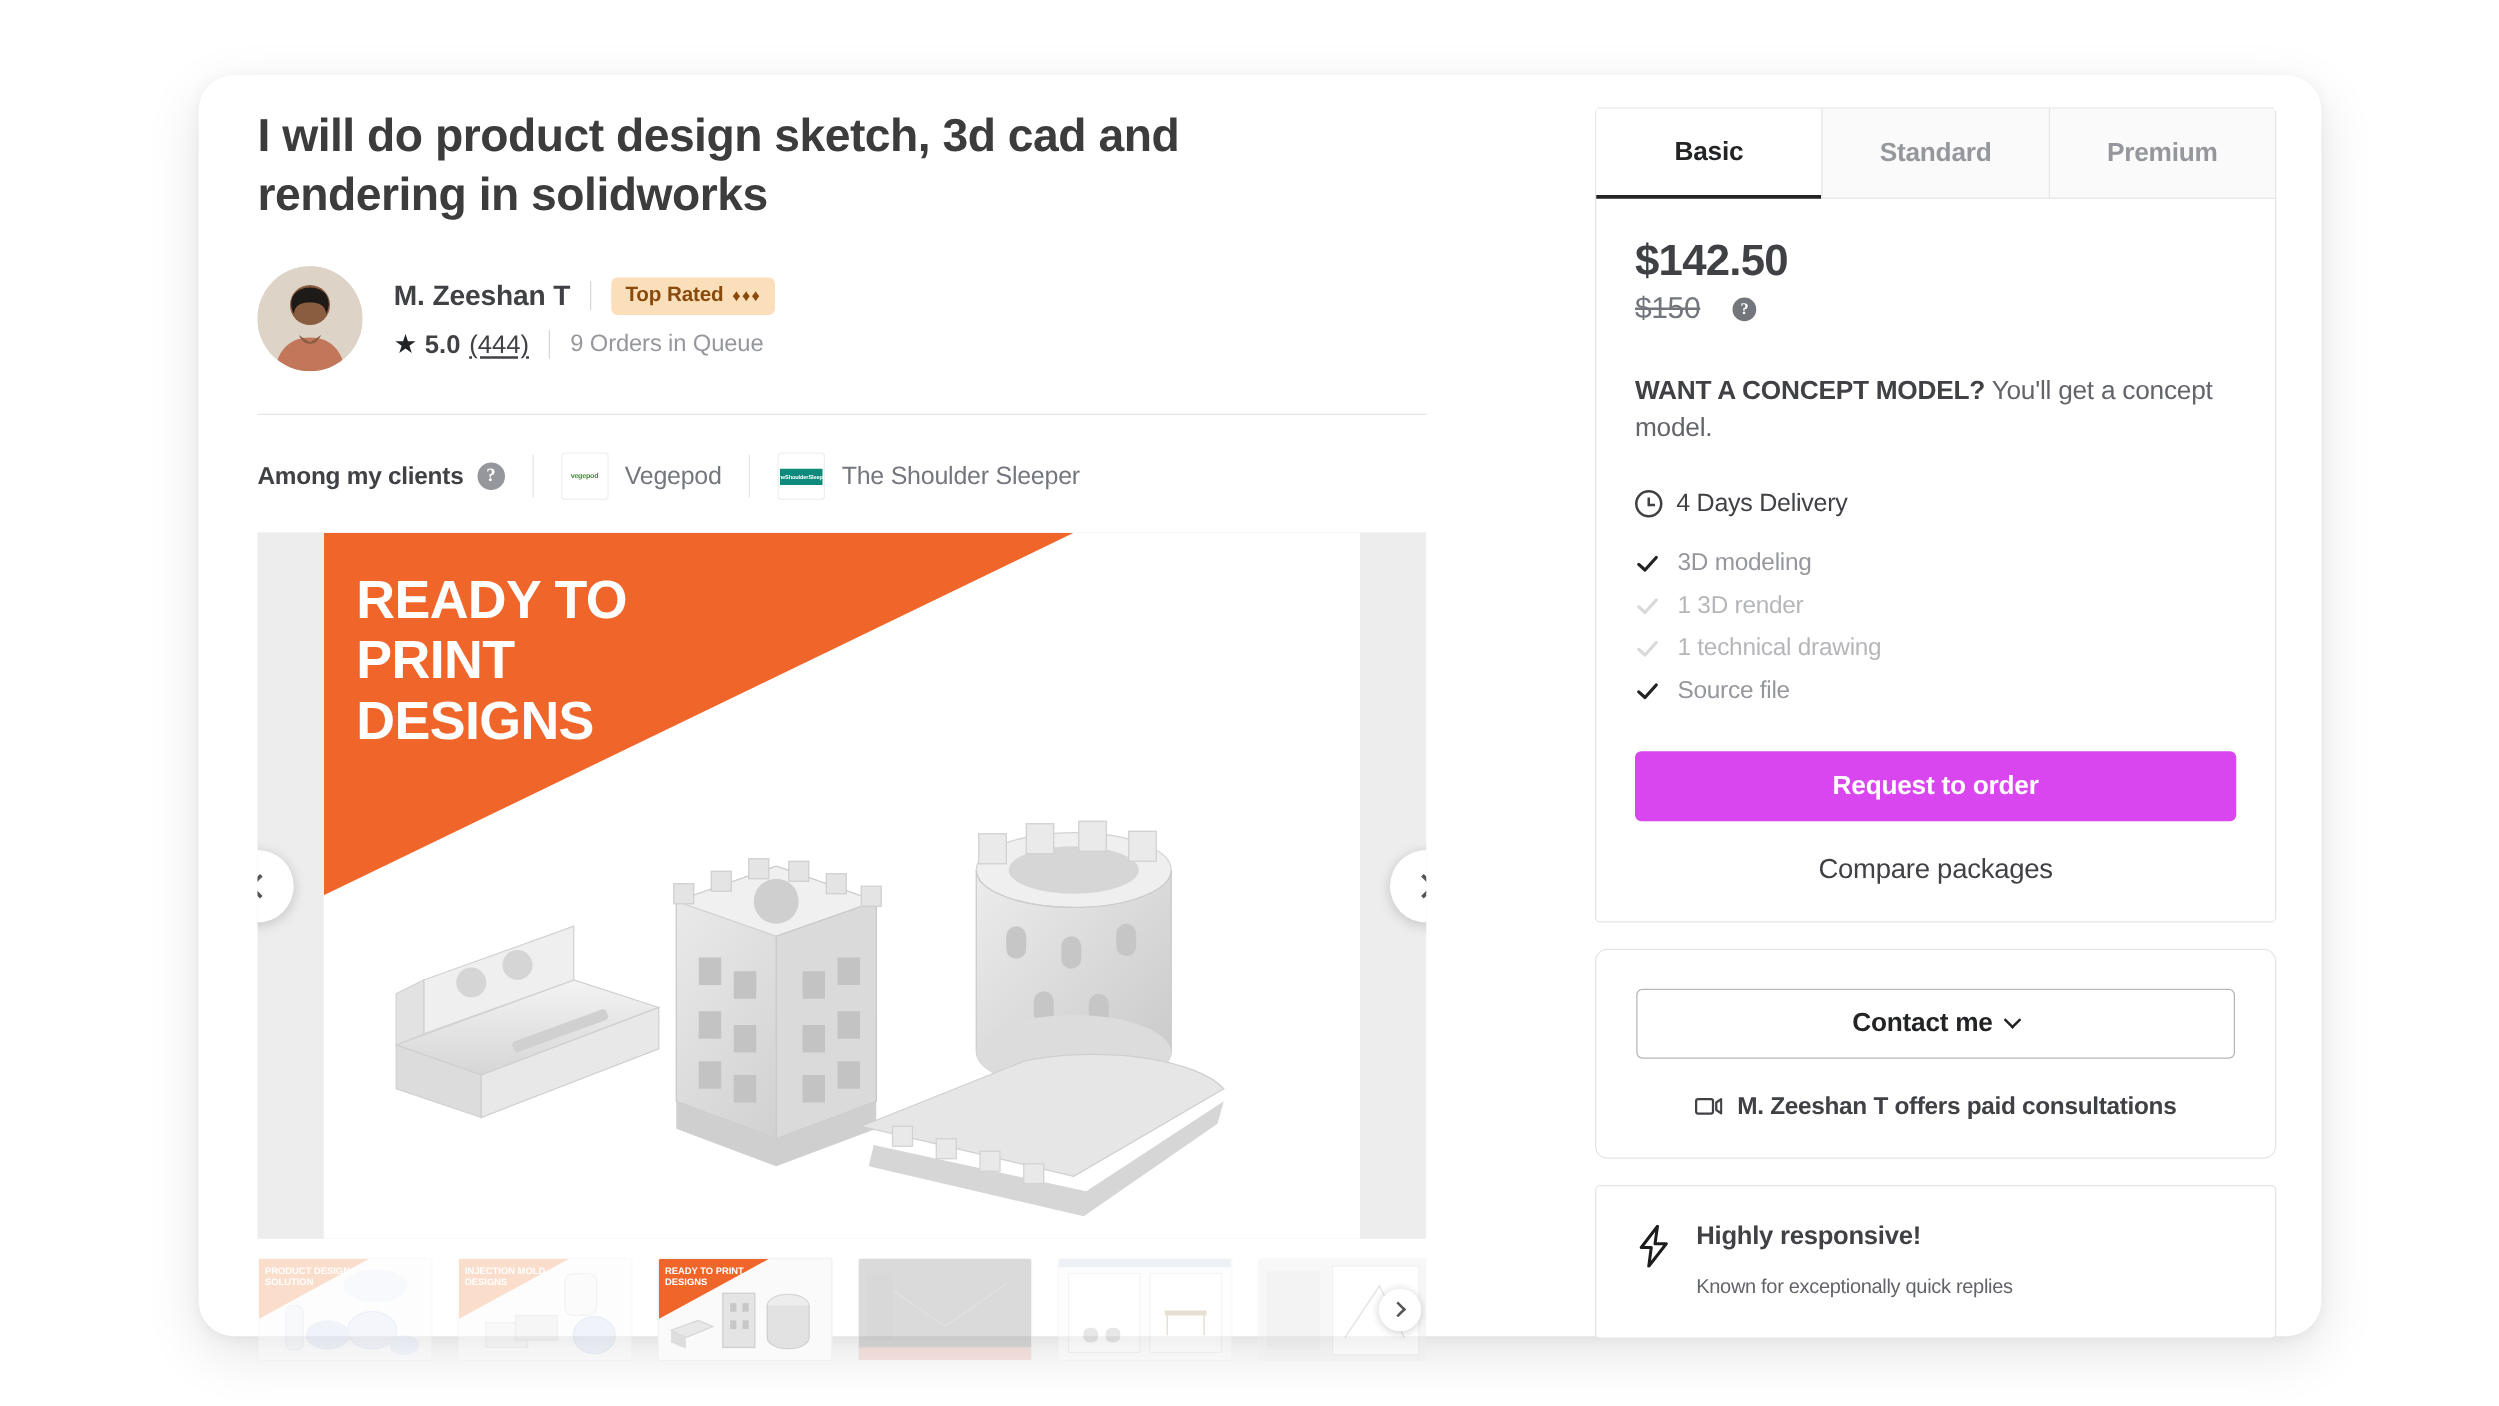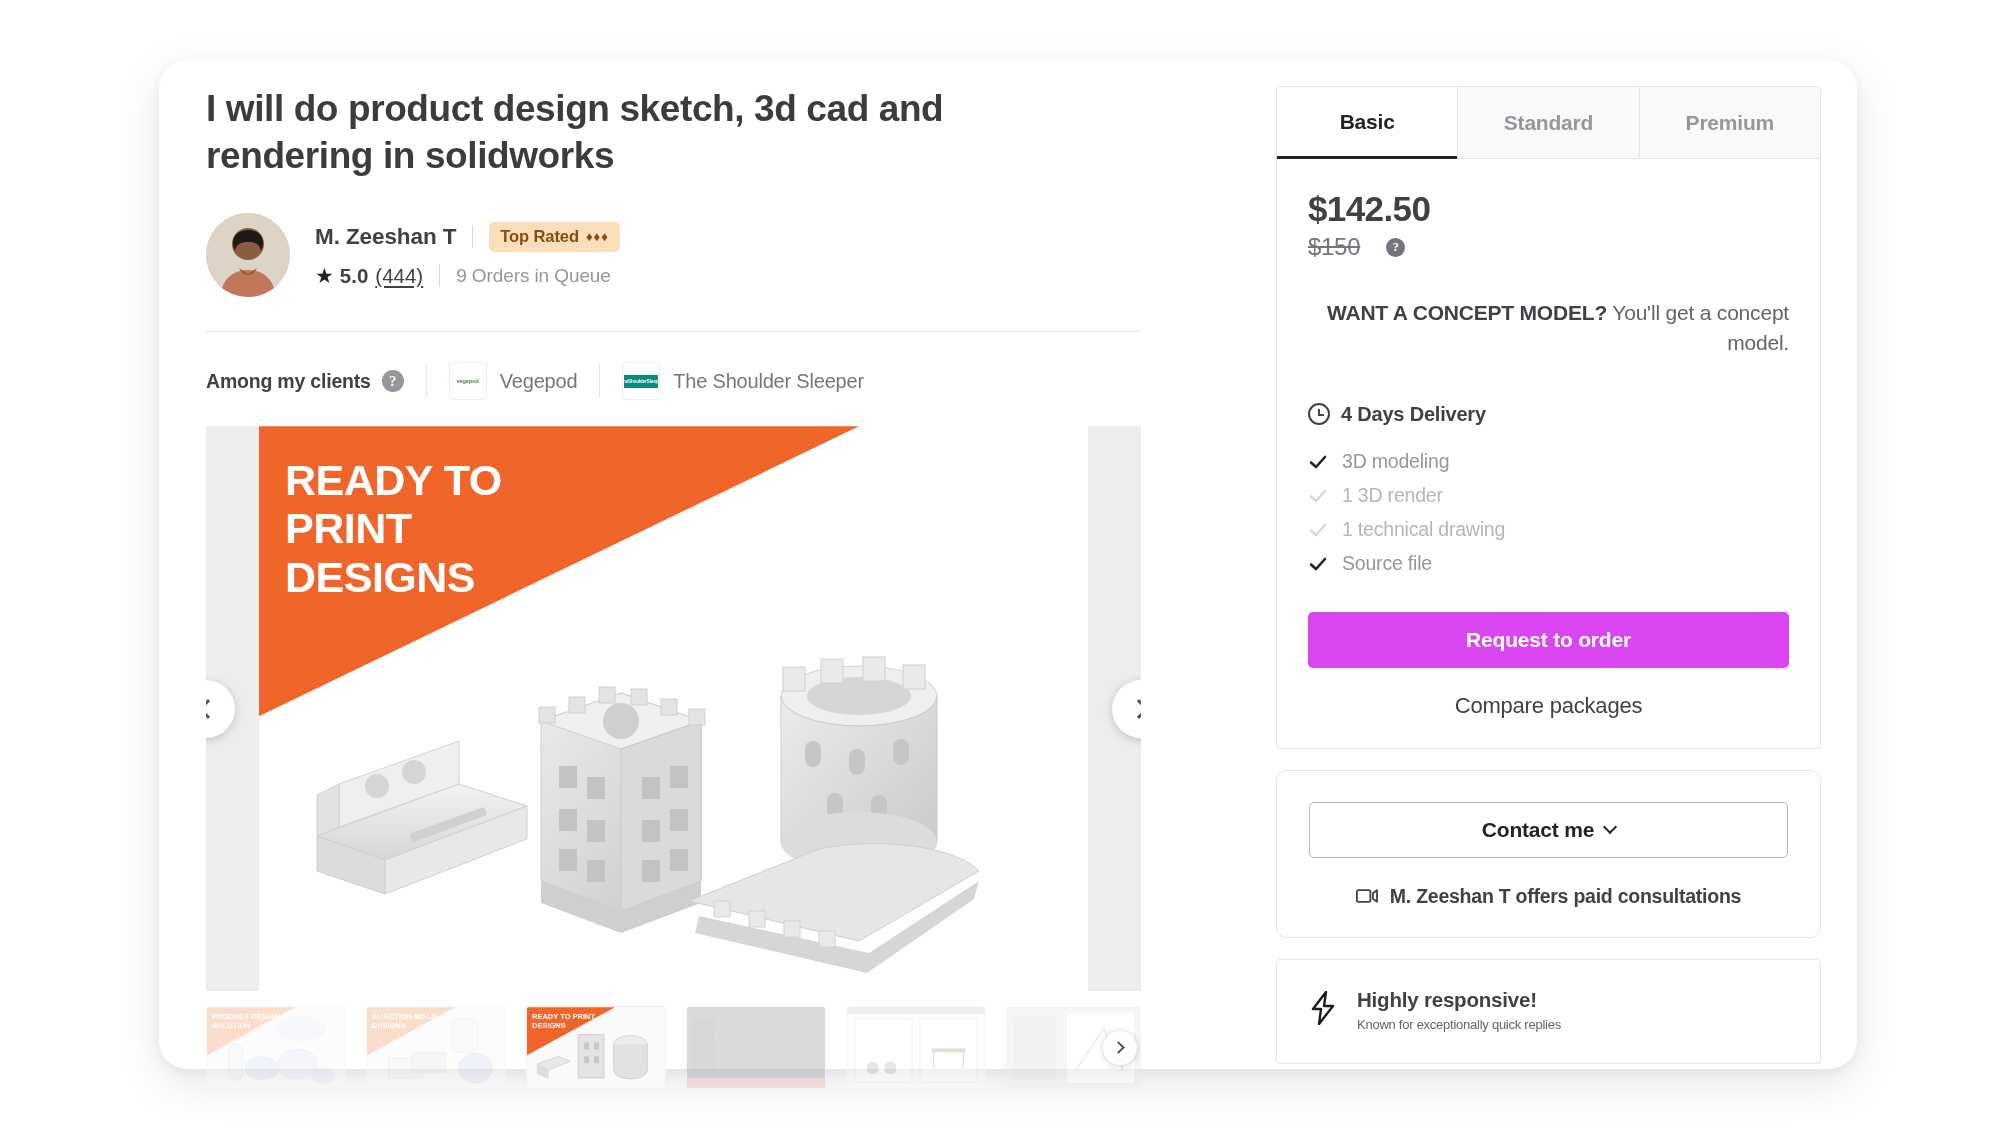--- a/index.html
+++ b/index.html
@@ -322,28 +322,27 @@
     display:inline-flex;align-items:center;justify-content:center;
     font-family: "Liberation Serif", serif;
   }
 
   .pkg-desc {
     margin-top: 37px;
     font-size: 21px;
     line-height: 1.42;
     color: #62646a;
     letter-spacing: -0.2px;
-    text-align: right;
   }
   .pkg-desc b { color: #404145; font-weight: 700; }
 
   .delivery {
     display: flex; align-items: center; gap: 11px;
-    margin-top: 45px;
-    font-size: 20px; font-weight: 700; color: #404145;
+    margin-top: 34px;
+    font-size: 20px; font-weight: 400; color: #404145;
     letter-spacing: -0.2px;
   }
   .clock {
     width: 22px; height: 22px; border-radius: 50%;
     border: 2px solid #404145;
     position: relative; flex: 0 0 auto;
   }
   .clock:before, .clock:after {
     content: ""; position: absolute; background: #404145;
     left: 8px; top: 4px; width: 2px; height: 7px;
@@ -423,21 +422,21 @@
     margin-top: 21px; width: 545px;
     padding: 28px 32px 31px;
     display: flex; gap: 20px; align-items: flex-start;
   }
   .bolt { width: 28px; height: 34px; flex: 0 0 auto; margin-top: 3px; }
   .resp-title {
     font-size: 20.5px; font-weight: 700; color: #404145;
     letter-spacing: -0.2px;
   }
   .resp-sub {
-    font-size: 13px; color: #62646a; margin-top: 5px;
+    font-size: 16px; color: #62646a; margin-top: 20px;
     letter-spacing: -0.25px;
   }
 </style>
 </head>
 <body>
 
 <div class="page">
   <div class="gig-card">
 
     <div class="left-col">

